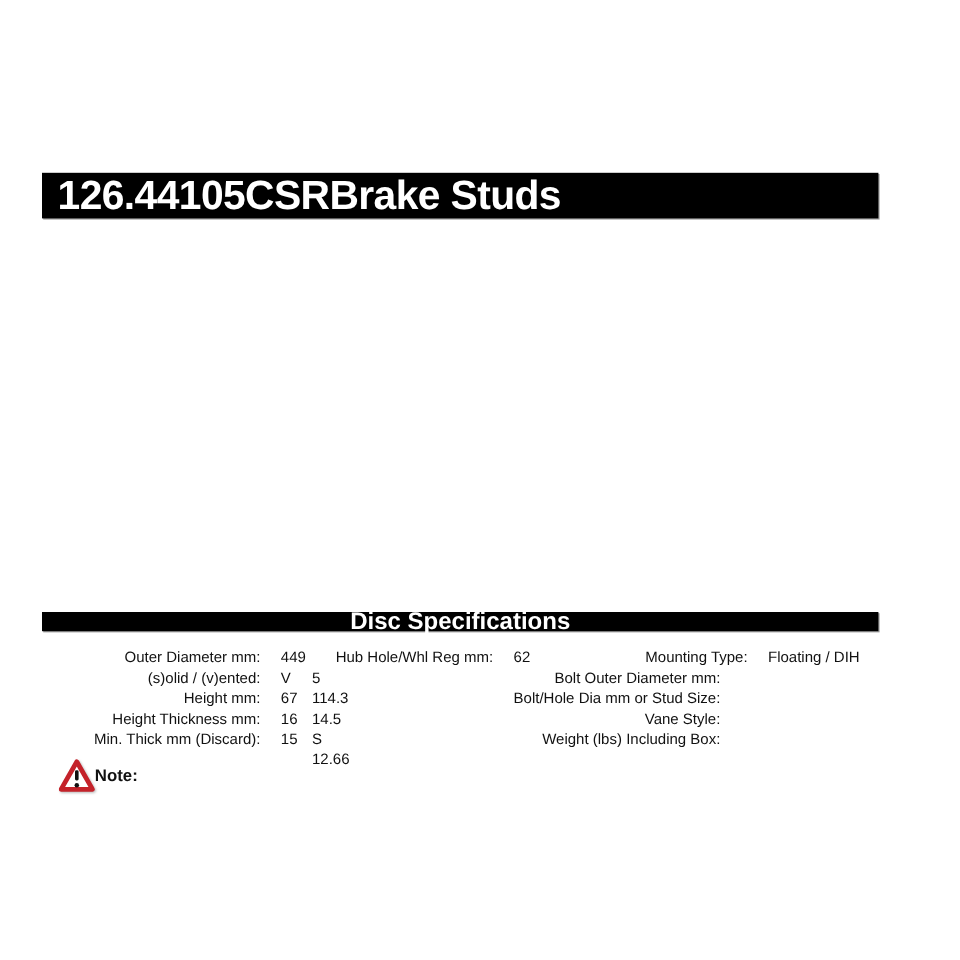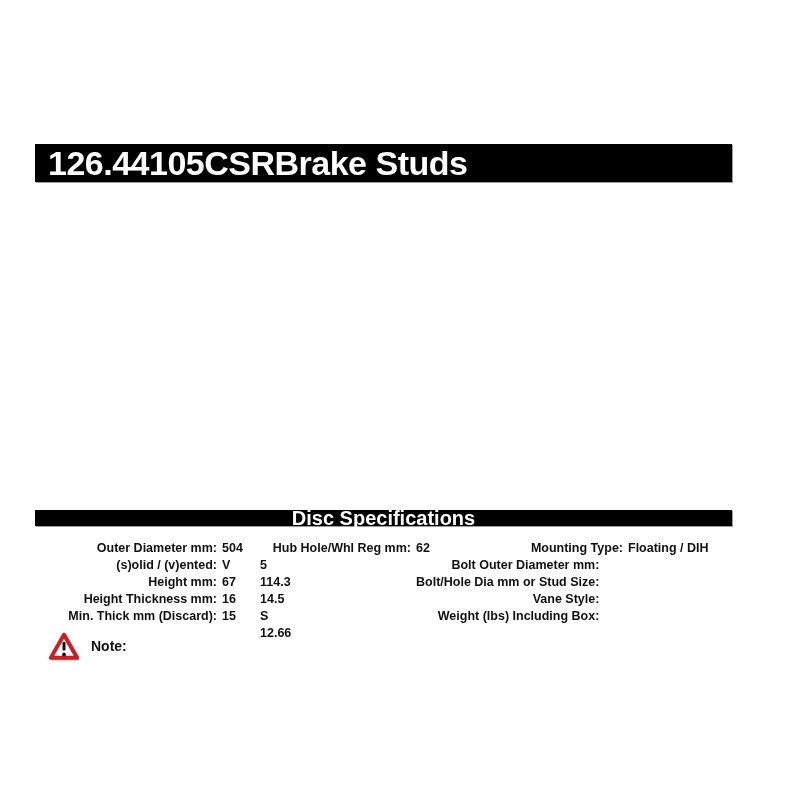--- a/index.html
+++ b/index.html
@@ -39,40 +39,40 @@
   .title-bar {
     top: 510px;
     height: 16px;
     justify-content: center;
     font-size: 20px;
   }
   .spec-col {
     position: absolute;
     top: 540px;
     display: grid;
-    column-gap: 5px;
+    column-gap: 17px;
     font-size: 12.5px;
     line-height: 17px;
-    font-weight: bold;
+    font-weight: normal;
     color: #111111;
     white-space: nowrap;
   }
   .spec-col .lbl { text-align: right; }
   .spec-col .val { text-align: left; }
   .col-left   { left: 35px;  grid-template-columns: 182px auto; }
   .col-mid    { left: 260px; grid-template-columns: 151px auto; }
   .col-right  { left: 480px; grid-template-columns: 143px auto; }
   .note-row {
     position: absolute;
     left: 49px;
     top: 631px;
     height: 30px;
     display: flex;
     align-items: center;
-    gap: 12px;
+    gap: 0;
   }
   .note-row .warn-svg {
     width: 30px;
     height: 29px;
     filter: drop-shadow(1px 1.5px 1px rgba(60,60,60,0.35));
   }
   .note-label {
     font-size: 14px;
     font-weight: bold;
     color: #111111;
@@ -87,21 +87,21 @@
     <span>126.44105CSR</span>
     <span>Brake Studs</span>
   </header>
 
   <div class="bar title-bar">
     <span>Disc Specifications</span>
   </div>
 
   <div class="spec-col col-left">
     <span class="lbl">Outer Diameter mm:</span>
-    <span class="val">504</span>
+    <span class="val">449</span>
     <span class="lbl">(s)olid / (v)ented:</span>
     <span class="val">V</span>
     <span class="lbl">Height mm:</span>
     <span class="val">67</span>
     <span class="lbl">Height Thickness mm:</span>
     <span class="val">16</span>
     <span class="lbl">Min. Thick mm (Discard):</span>
     <span class="val">15</span>
   </div>
 

